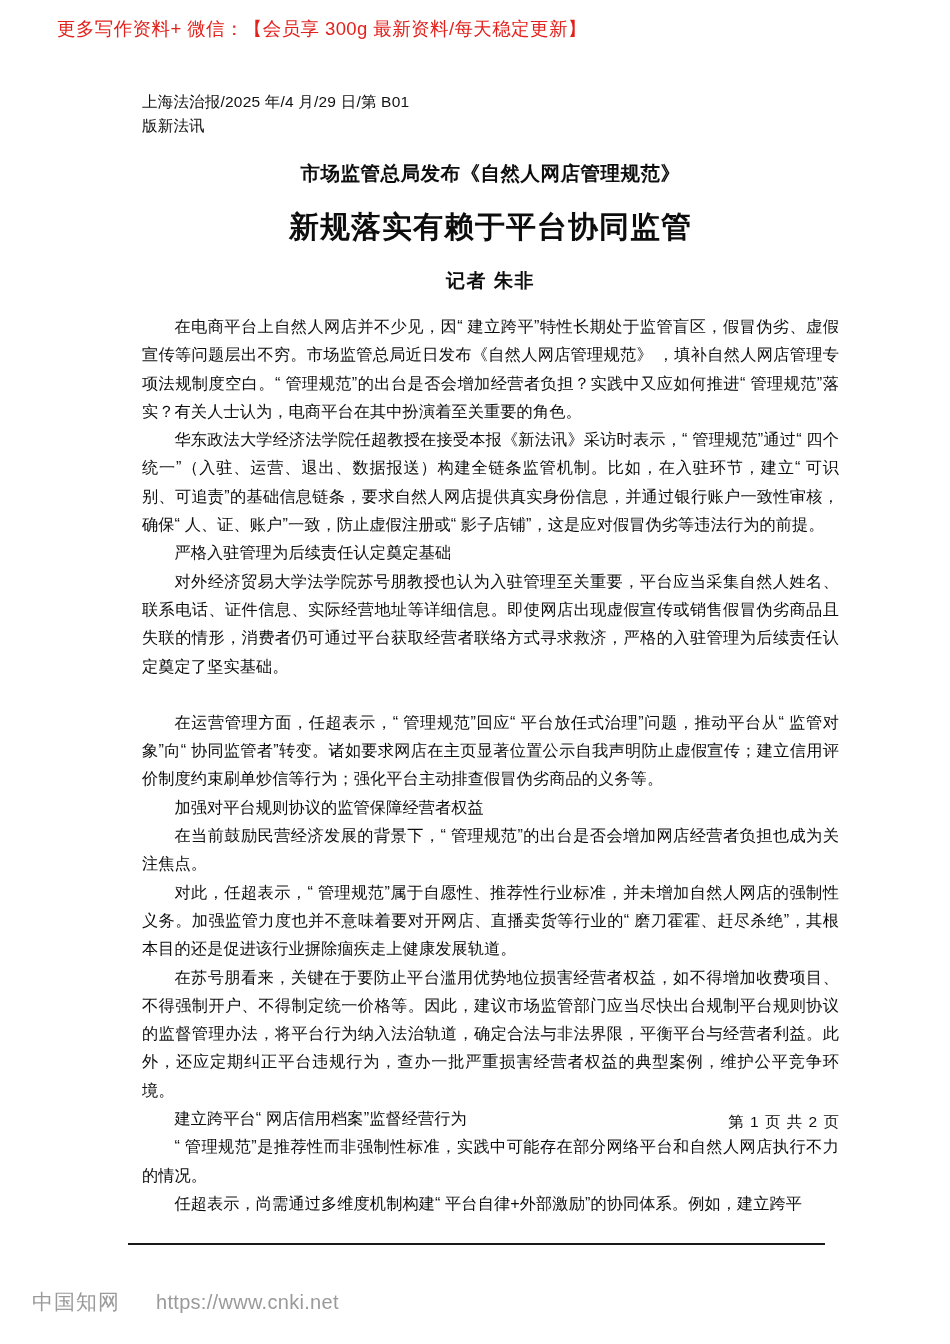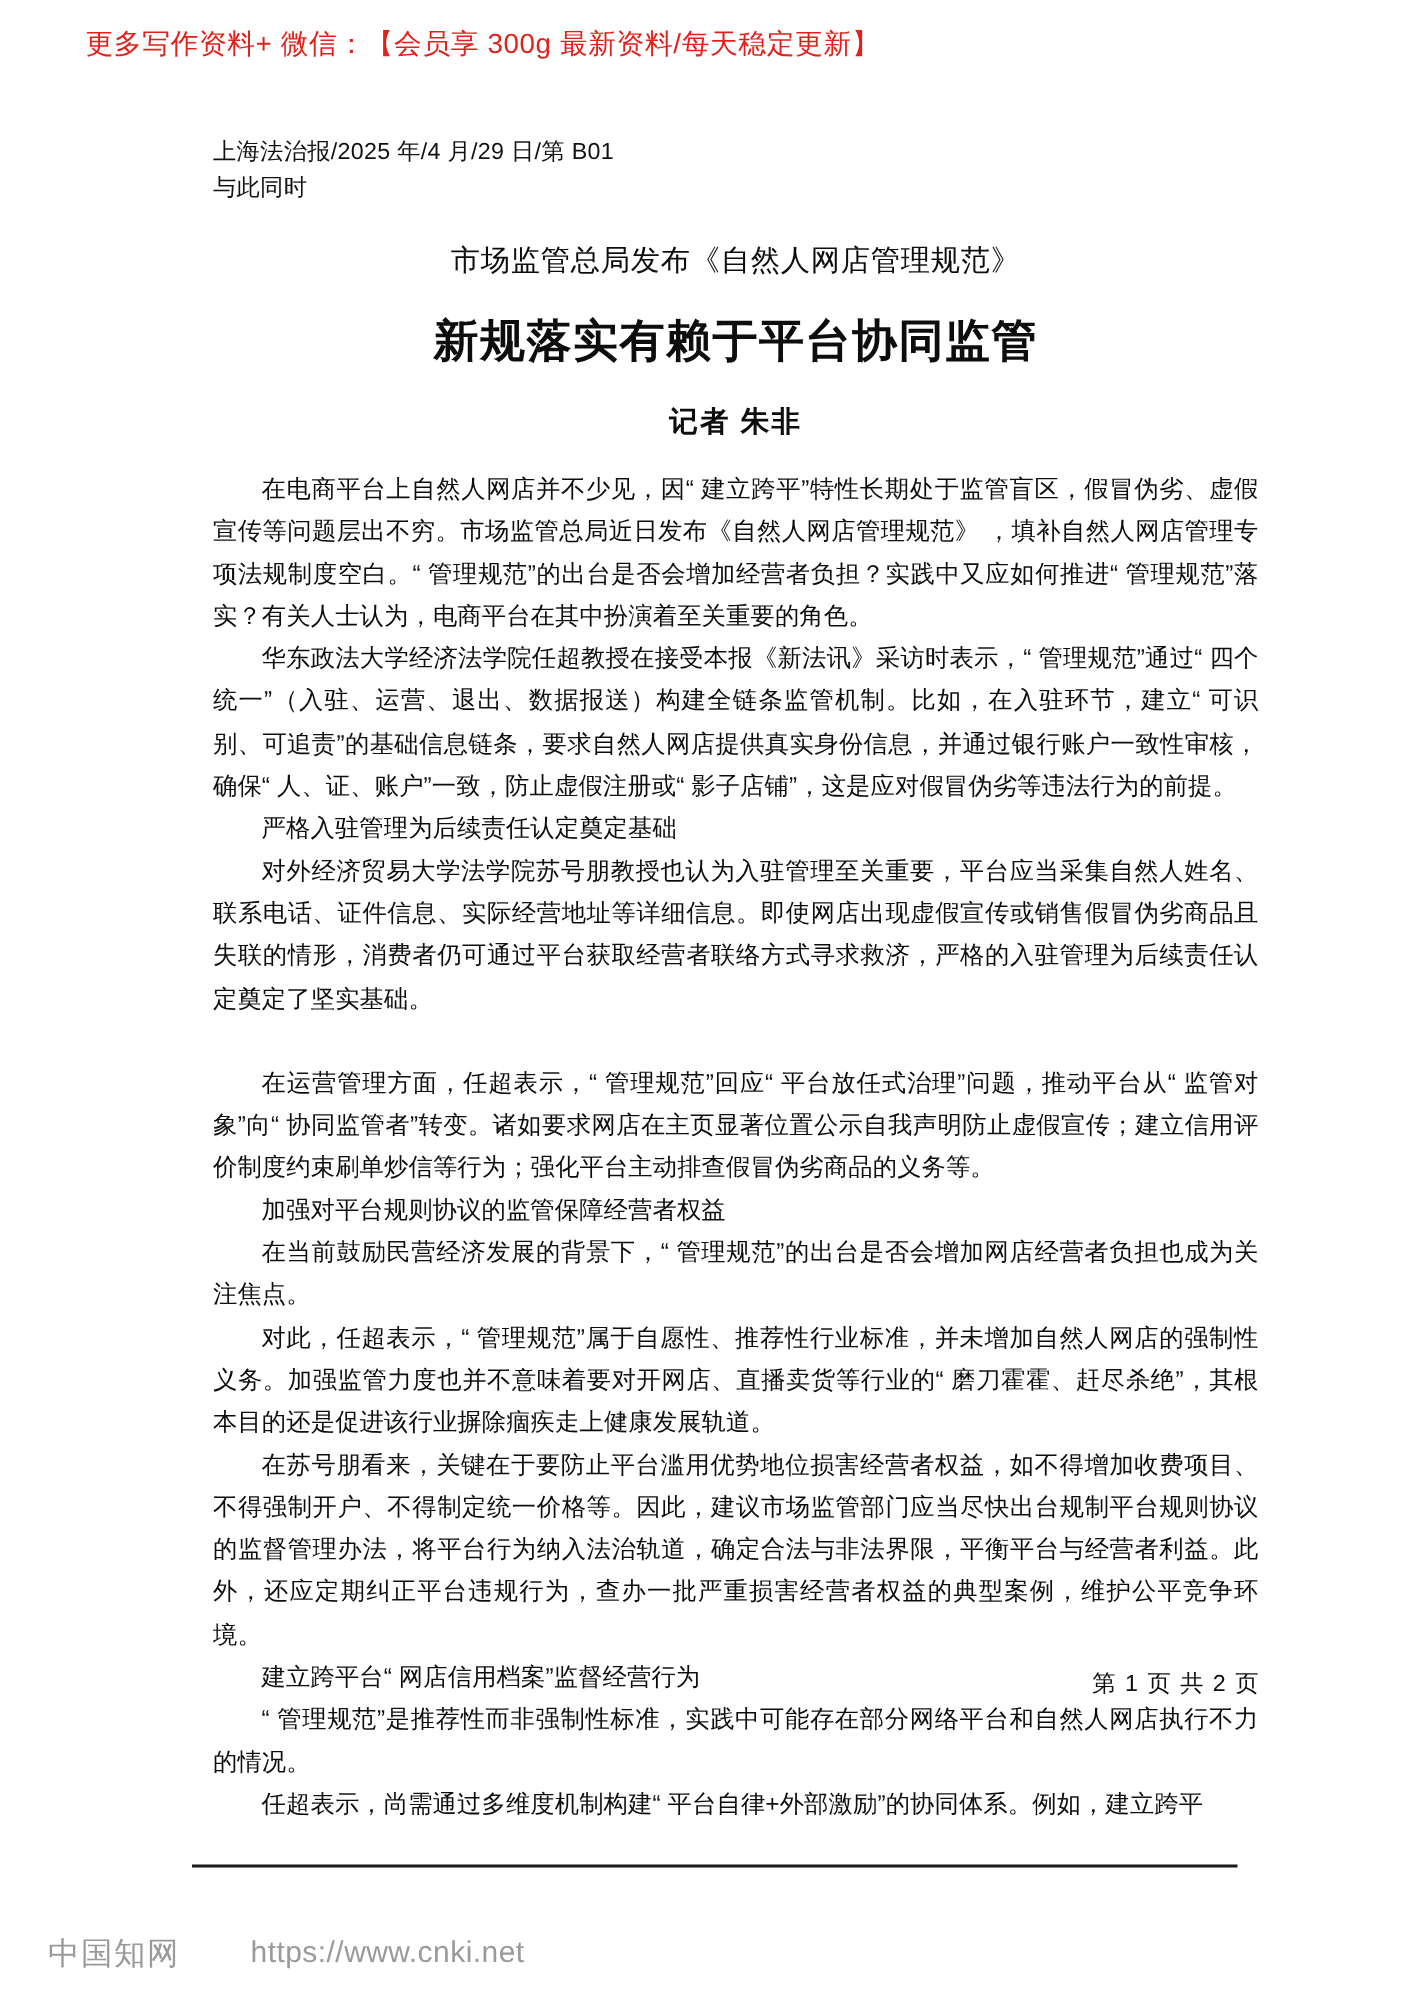--- a/index.html
+++ b/index.html
@@ -39,21 +39,21 @@
   .masthead {
     font-size: 15.5px;
     line-height: 24px;
     color: #111;
     letter-spacing: 0.2px;
   }
 
   .kicker {
     text-align: center;
     font-size: 19.5px;
-    font-weight: normal;
+    font-weight: bold;
     margin-top: 22px;
     letter-spacing: 0.5px;
   }
 
   .headline {
     text-align: center;
     font-size: 30px;
     font-weight: bold;
     margin-top: 20px;
     letter-spacing: 1px;
@@ -104,21 +104,21 @@
     height: 2px;
     background: #1a1a1a;
   }
 
   .watermark {
     position: absolute;
     left: 32px;
     top: 1288px;
     display: flex;
     align-items: center;
-    gap: 47px;
+    gap: 36px;
     color: #9a9a9a;
   }
   .wm-brand {
     font-size: 21px;
     letter-spacing: 1px;
     white-space: nowrap;
   }
   .wm-url {
     font-size: 20px;
     letter-spacing: 0.3px;
@@ -127,21 +127,21 @@
 </style>
 </head>
 <body>
 
 <div class="promo">更多写作资料+ 微信：【会员享 300g 最新资料/每天稳定更新】</div>
 
 <div class="page">
 
   <div class="masthead">
     <div>上海法治报/2025 年/4 月/29 日/第 B01</div>
-    <div>与此同时</div>
+    <div>版新法讯</div>
   </div>
 
   <div class="kicker">市场监管总局发布《自然人网店管理规范》</div>
   <div class="headline">新规落实有赖于平台协同监管</div>
   <div class="byline">记者  朱非</div>
 
   <div class="article">
     <p>在电商平台上自然人网店并不少见，因“ 建立跨平”特性长期处于监管盲区，假冒伪劣、虚假宣传等问题层出不穷。市场监管总局近日发布《自然人网店管理规范》 ，填补自然人网店管理专项法规制度空白。“ 管理规范”的出台是否会增加经营者负担？实践中又应如何推进“ 管理规范”落实？有关人士认为，电商平台在其中扮演着至关重要的角色。</p>
     <p>华东政法大学经济法学院任超教授在接受本报《新法讯》采访时表示，“ 管理规范”通过“ 四个统一”（入驻、运营、退出、数据报送）构建全链条监管机制。比如，在入驻环节，建立“ 可识别、可追责”的基础信息链条，要求自然人网店提供真实身份信息，并通过银行账户一致性审核，确保“ 人、证、账户”一致，防止虚假注册或“ 影子店铺”，这是应对假冒伪劣等违法行为的前提。</p>
     <p>严格入驻管理为后续责任认定奠定基础</p>

